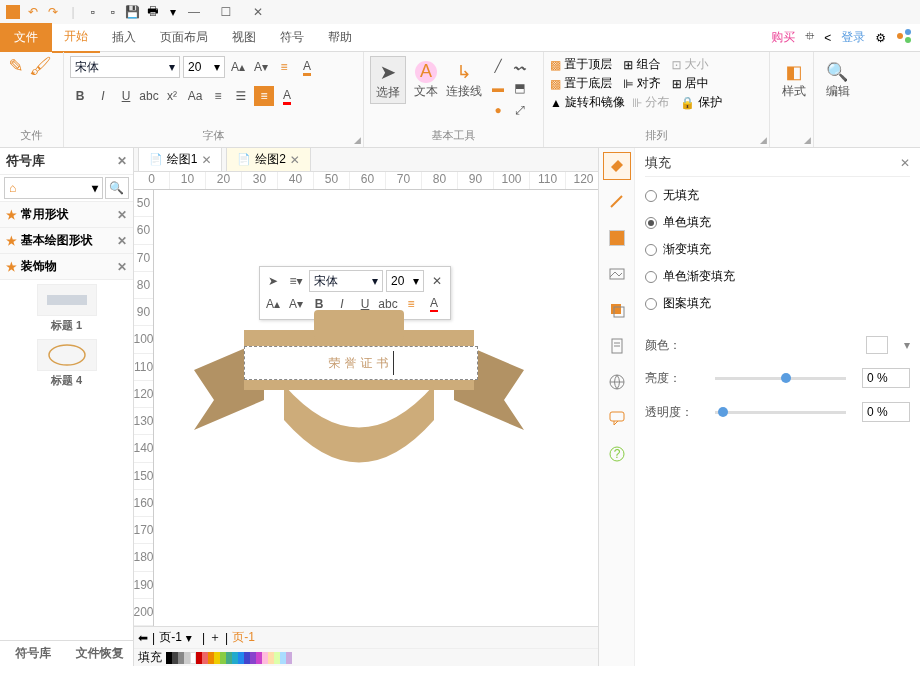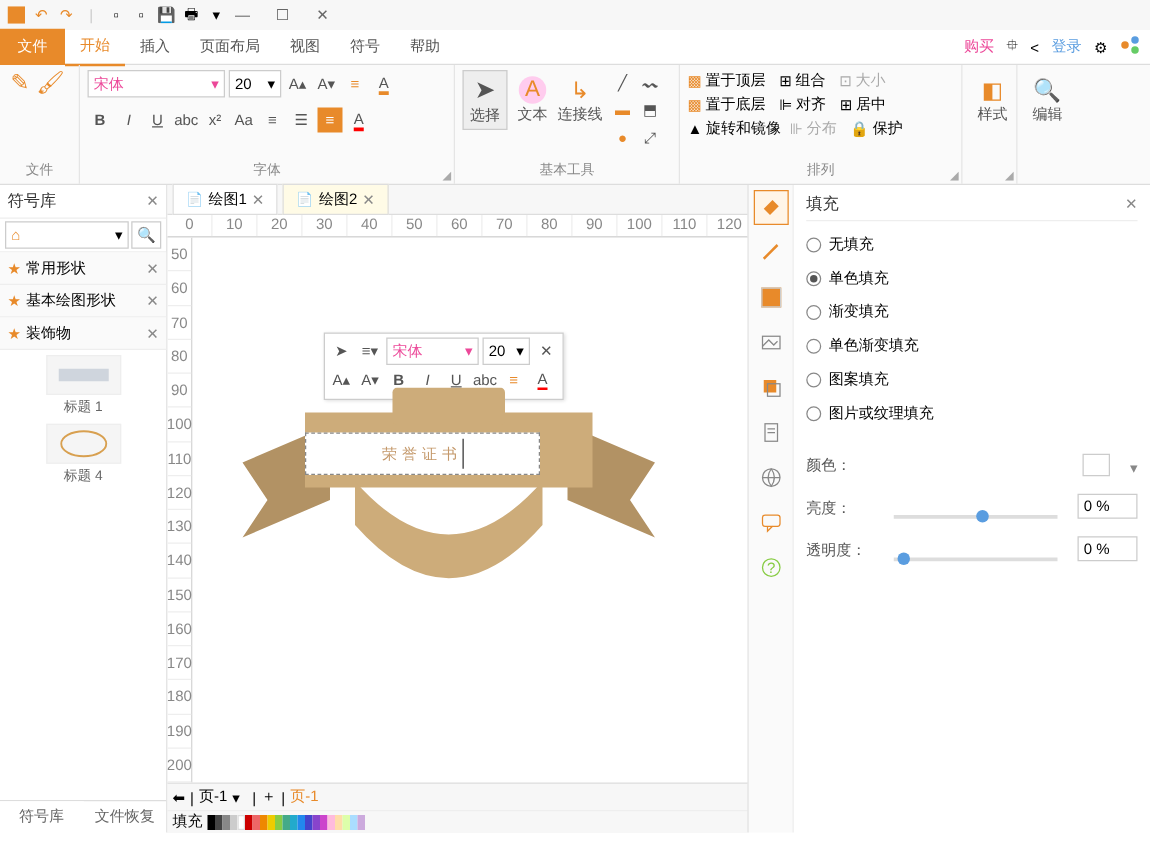--- a/index.html
+++ b/index.html
@@ -22,29 +22,29 @@
 .buy-link { color: #ec4899; }
 
 
 .ribbon { height: 96px; background: #fafafa; border-bottom: 1px solid #ddd; display: flex; }
 .ribbon-group { border-right: 1px solid #e5e5e5; padding: 4px 6px 2px 6px; display: flex; flex-direction: column; position: relative; }
 .ribbon-group-label { text-align: center; color: #888; font-size: 11px; margin-top: auto; padding-bottom: 2px; }
 .ribbon-expand { position: absolute; right: 2px; bottom: 2px; font-size: 9px; color: #aaa; cursor: pointer; }
 .rb-row { display: flex; align-items: center; gap: 3px; margin-bottom: 2px; }
 .rb-btn { min-width: 20px; height: 20px; display: flex; align-items: center; justify-content: center; color: #555; cursor: pointer; font-size: 12px; }
 .rb-btn.big { width: 36px; height: 48px; flex-direction: column; font-size: 11px; }
-.font-select { width: 110px; height: 22px; border: 1px solid #ccc; background: #fff; padding: 0 4px; color: #ec4899; display: flex; align-items: center; justify-content: space-between; }
+.font-select { width: 110px; height: 22px; border: 1px solid #ccc; background: #fff; padding: 0 4px; color: #0f172a; display: flex; align-items: center; justify-content: space-between; }
 .size-select { width: 42px; height: 22px; border: 1px solid #ccc; background: #fff; padding: 0 4px; display: flex; align-items: center; justify-content: space-between; }
 .tool-label { font-size: 12px; color: #555; text-align: right; }
 
 
 .main { display: flex; height: calc(688px - 24px - 28px - 96px - 22px); }
 
 
-.left-panel { width: 134px; border-right: 1px solid #ddd; display: flex; flex-direction: column; }
+.left-panel { width: 134px; border-right: 1px solid #ddd; display: flex; flex-direction: column; font-weight: bold; }
 .lp-header { display: flex; align-items: center; padding: 4px 6px; border-bottom: 1px solid #eee; }
 .lp-title { flex: 1; font-size: 13px; color: #333; }
 .lp-close { cursor: pointer; color: #888; }
 .lp-search-row { display: flex; padding: 2px 4px; gap: 2px; border-bottom: 1px solid #eee; }
 .lp-search-sel { flex: 1; border: 1px solid #ccc; height: 22px; background: #fff; display: flex; align-items: center; padding: 0 4px; }
 .lp-search-btn { width: 24px; height: 22px; border: 1px solid #ccc; display: flex; align-items: center; justify-content: center; }
 .lp-cat { display: flex; align-items: center; padding: 4px 6px; border-bottom: 1px solid #eee; background: #fafafa; cursor: pointer; }
 .lp-cat-icon { color: #e88a2a; margin-right: 4px; }
 .lp-cat-close { margin-left: auto; color: #888; }
 .lp-shapes { flex: 1; overflow: auto; padding: 4px; }
@@ -71,37 +71,37 @@
 .page-name { color: #e88a2a; }
 .color-bar { height: 18px; background: #f7f7f7; border-top: 1px solid #eee; display: flex; align-items: center; gap: 0; padding: 0 4px; font-size: 11px; }
 .color-sw { width: 6px; height: 12px; }
 
 
 .float-bar { position: absolute; left: 105px; top: 76px; background: #fff; border: 1px solid #ccc; box-shadow: 1px 1px 3px rgba(0,0,0,0.15); padding: 3px; }
 .float-row { display: flex; gap: 3px; align-items: center; margin-bottom: 2px; }
 
 
 .ribbon-shape { position: absolute; left: 20px; top: 120px; width: 370px; height: 140px; }
-.text-box { position: absolute; left: 90px; top: 156px; width: 188px; height: 34px; border: 1px dashed #888; background: #fff; display: flex; align-items: center; justify-content: center; font-size: 22px; color: #c4986a; letter-spacing: 4px; }
+.text-box { position: absolute; left: 90px; top: 156px; width: 234px; height: 34px; border: 1px dashed #888; background: #fff; display: flex; align-items: center; justify-content: center; font-size: 22px; color: #c4986a; letter-spacing: 4px; }
 .text-cursor { border-right: 1px solid #333; animation: blink 1s infinite; height: 24px; }
 @keyframes blink { 50% { opacity: 0; } }
 
 
 .right-panel { width: 322px; border-left: 1px solid #ddd; display: flex; }
 .rp-tabs { width: 36px; background: #fafafa; border-right: 1px solid #eee; display: flex; flex-direction: column; align-items: center; padding-top: 4px; gap: 8px; }
 .rp-tab { width: 28px; height: 28px; display: flex; align-items: center; justify-content: center; cursor: pointer; border: 1px solid transparent; }
 .rp-tab.active { border: 1px solid #e88a2a; background: #fff5e8; }
 .rp-content { flex: 1; padding: 2px 10px; }
 .rp-header { display: flex; align-items: center; padding: 4px 0; border-bottom: 1px solid #eee; margin-bottom: 10px; }
 .rp-title { flex: 1; font-size: 13px; color: #333; }
 .rp-close { cursor: pointer; color: #888; }
 .fill-opt { display: flex; align-items: center; gap: 6px; margin-bottom: 10px; cursor: pointer; }
 .radio { width: 12px; height: 12px; border: 1px solid #888; border-radius: 50%; display: inline-flex; align-items: center; justify-content: center; }
 .radio.checked::after { content: ''; width: 6px; height: 6px; background: #555; border-radius: 50%; }
-.prop-row { display: flex; align-items: flex-end; margin-bottom: 14px; gap: 16px; }
+.prop-row { display: flex; align-items: center; margin-bottom: 14px; gap: 16px; }
 .prop-label { width: 54px; color: #555; }
 .slider { flex: 1; height: 3px; background: #ddd; position: relative; }
 .slider-thumb { position: absolute; width: 10px; height: 10px; background: #5a9de0; border-radius: 50%; top: -4px; }
 .spin-box { width: 48px; height: 20px; border: 1px solid #ccc; display: flex; align-items: center; padding: 0 4px; font-size: 11px; }
 .color-chip { width: 22px; height: 18px; border: 1px solid #ccc; background: #fff; }
 .swatch-box { width: 24px; height: 24px; background: #e88a2a; border: 1px solid #ccc; }
 </style>
 </head>
 <body>
 
@@ -518,24 +518,20 @@
           <span>渐变填充</span>
         </div>
       <div class="fill-opt">
           <span class="radio"></span>
           <span>单色渐变填充</span>
         </div>
       <div class="fill-opt">
           <span class="radio"></span>
           <span>图案填充</span>
         </div>
-      <div class="fill-opt">
-          <span class="radio"></span>
-          <span>图片或纹理填充</span>
-        </div>
       <div style="height:14px"></div>
       <div class="prop-row">
         <span class="prop-label">颜色：</span>
         <span style="flex:1"></span>
         <div class="color-chip"></div>
           <span style="color:#888">▾</span>
       </div>
       <div class="prop-row">
         <span class="prop-label">亮度：</span>
         <div class="slider">

